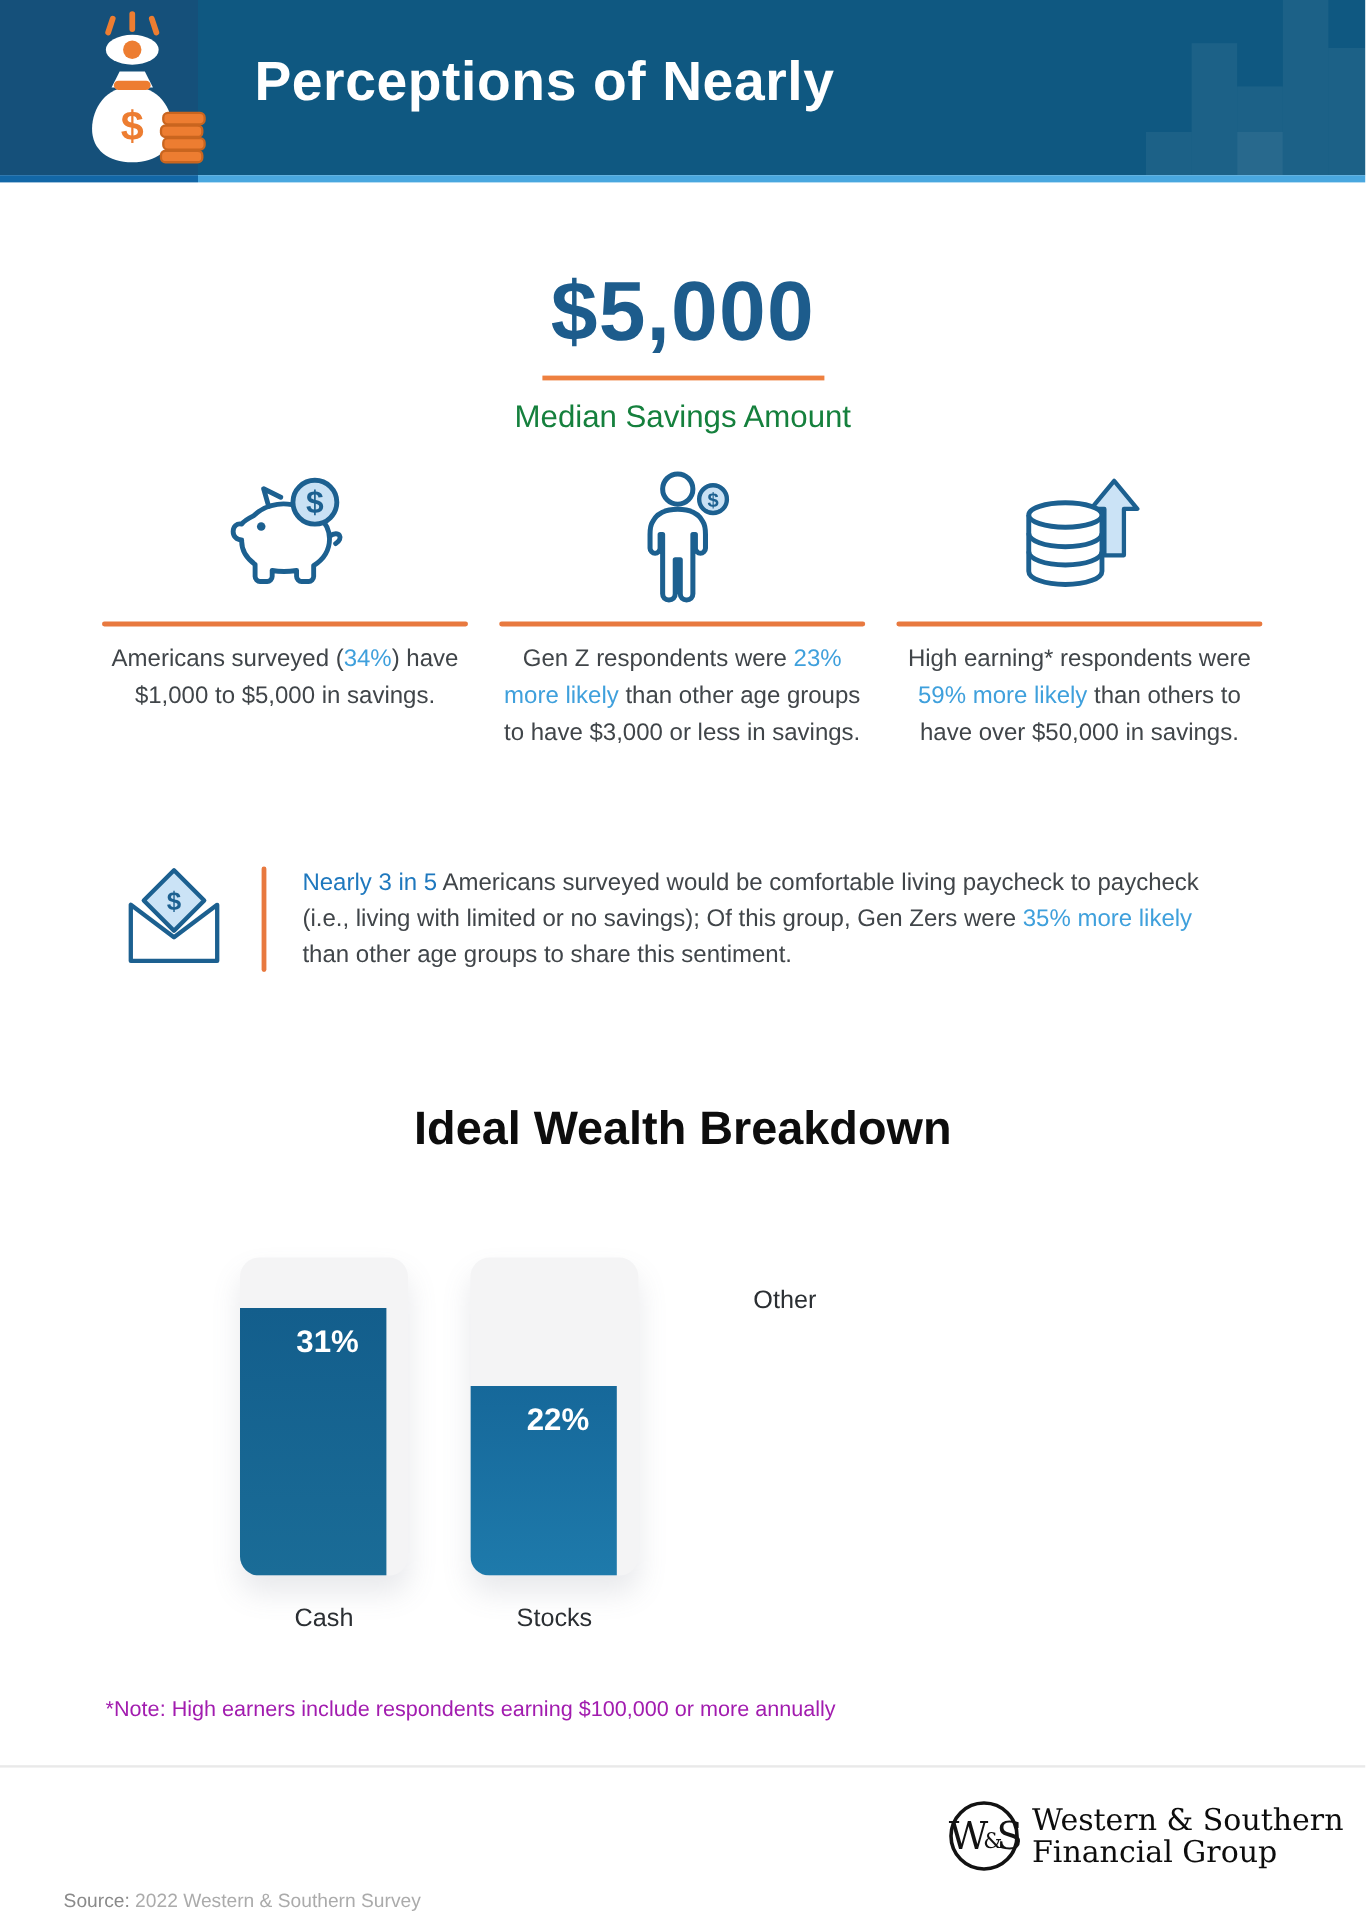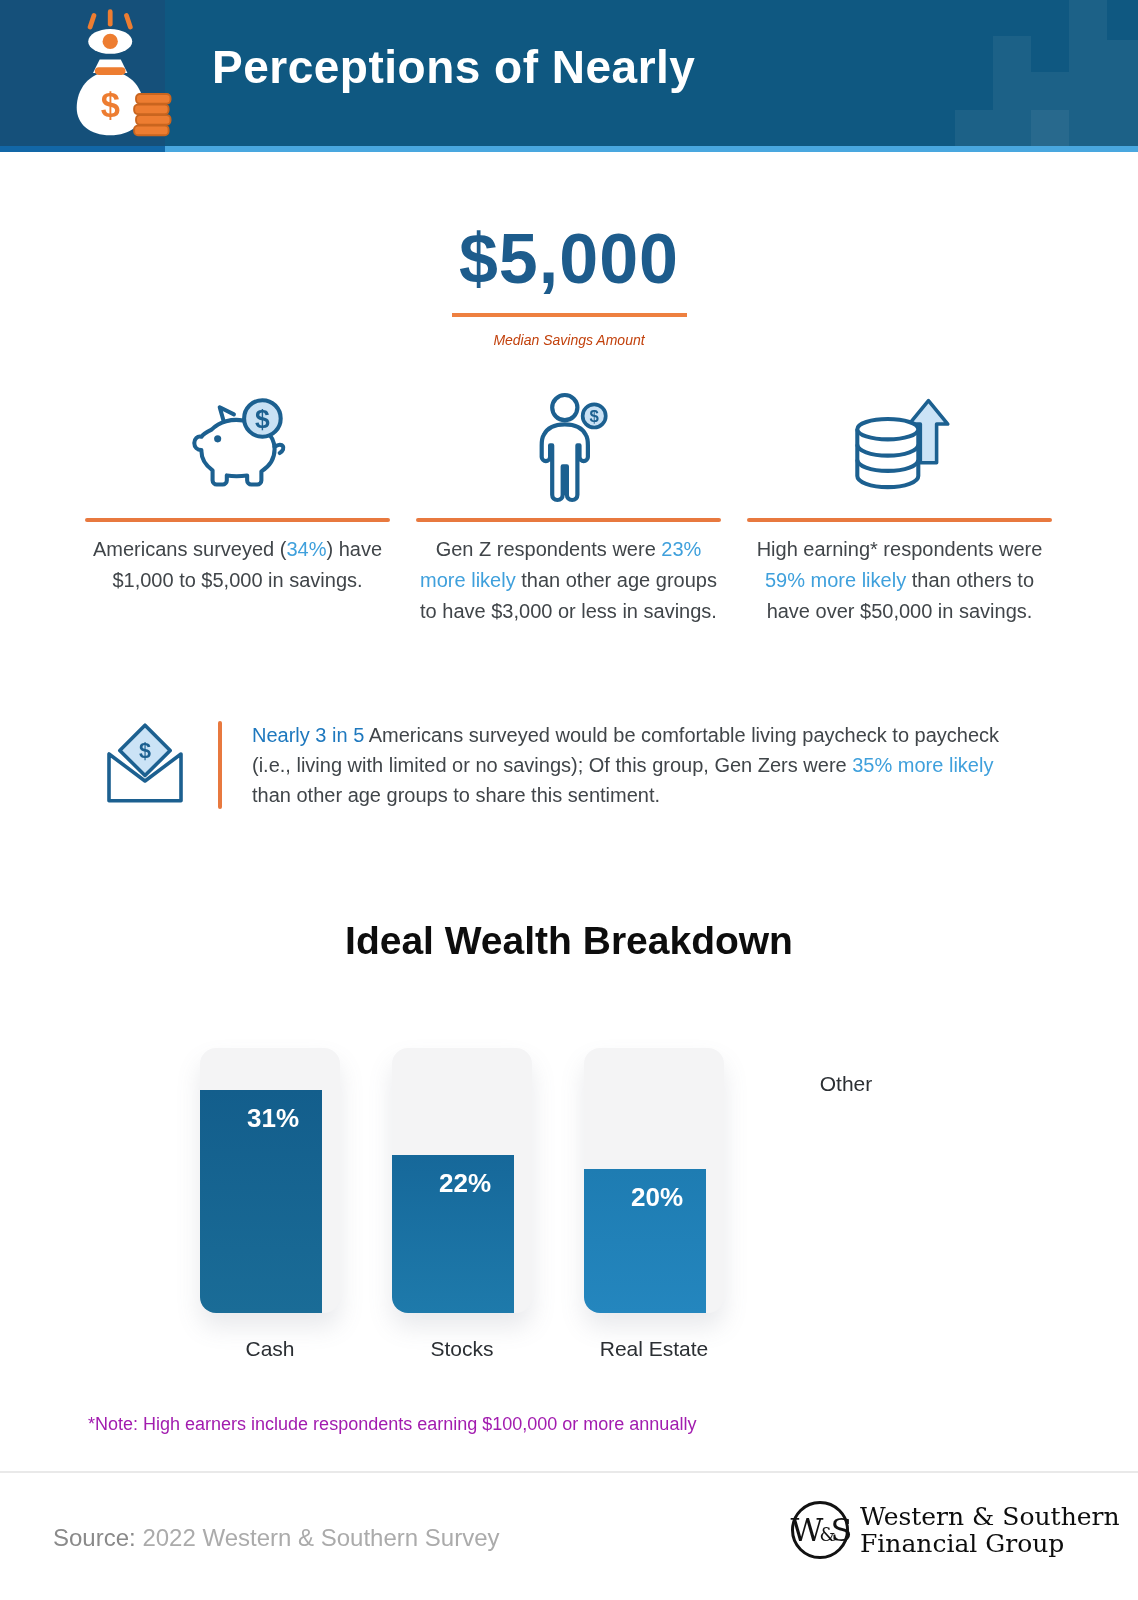--- a/index.html
+++ b/index.html
@@ -13,21 +13,21 @@
   .decor { position:absolute; top:0; right:0; width:238px; height:146px; overflow:hidden; }
   .decor .sq { position:absolute; background:rgba(255,255,255,0.055); }
   .strip-left  { position:absolute; top:146px; left:0; width:165px; height:6px; background:#1267A7; }
   .strip-right { position:absolute; top:146px; left:165px; width:973px; height:6px; background:#49A7DF; }
   .bag-icon { position:absolute; left:52px; top:6px; }
 
   
   .hero { position:absolute; top:194px; left:0; width:1138px; text-align:center;margin-top:25px; }
   .hero-value { font-size:70px; font-weight:bold; color:#1D5C8C; letter-spacing:1px; }
   .hero-rule { width:235px; height:4px; background:#EE8040; margin:14px auto 0; }
-  .hero-label { margin-top:15px; font-size:14px; color:#c2410c;font-style:italic; }
+  .hero-label { margin-top:15px; font-size:26px; color:#15803d; }
 
   
   .stats { position:absolute; top:382px; left:85px; width:968px; display:flex; gap:26px; }
   .stat { width:305px; text-align:center; }
   .stat-icon { height:124px; display:flex; align-items:flex-end; justify-content:center; }
   .stat-rule { height:4px; background:#E8793F; margin:12px 0 12px; border-radius:2px; }
   .stat-text { font-size:20px; line-height:31px; color:#404549; margin:0; }
   .hl { color:#3FA0DC; }
 
   
@@ -43,21 +43,21 @@
   .bar-group { width:140px; }
   .bar-track { position:relative; height:265px; border-radius:16px; background:#F4F4F5; overflow:hidden;
                box-shadow:0 14px 24px rgba(110,120,135,.16); }
   .bar-fill { position:absolute; left:0; right:18px; bottom:0;padding-left:24px; }
   .bar-value { display:block; text-align:center; padding-top:13px; font-size:26px; font-weight:bold; color:#ffffff; }
   .bar-cat { margin-top:24px; text-align:center; font-size:21px; color:#2B2F33; }
 
   
   .note { position:absolute; top:1414px; left:88px; font-size:18px; color:#a21caf;text-align:right; }
   .footer-divider { position:absolute; top:1471px; left:0; width:1138px; height:2px; background:#E9E9E9; }
-  .footer-source { position:absolute; top:1524px; left:53px; font-size:24px; }
+  .footer-source { position:absolute; top:1576px; left:53px; font-size:16px; }
   .source-label { color:#8A8A8A; }
   .source-text { color:#ABABAB; }
   .logo { position:absolute; top:1501px; left:791px; display:flex; align-items:center; }
   .logo-circle { flex:none; width:58px; height:58px; border:3.5px solid #121212; border-radius:50%;
                  display:flex; align-items:center; justify-content:center;
                  font-family:"DejaVu Serif", serif; color:#121212; letter-spacing:-3px; }
   .logo-circle .big { font-size:32px; }
   .logo-circle .amp { font-size:18px; margin:8px -2px 0 -1px; }
   .logo-text { margin-left:11px; font-family:"DejaVu Serif", serif; font-size:25px; line-height:27px; color:#0D0D0D; }
 </style>
@@ -181,28 +181,20 @@
       </div>
       <div class="bar-group">
         <div class="bar-track">
           <div class="bar-fill" style="height: 59.78%; background: linear-gradient(rgb(22, 104, 154), rgb(30, 122, 171));">
             <span class="bar-value">22%</span>
           </div>
         </div>
         <div class="bar-cat">Stocks</div>
       </div>
       <div class="bar-group">
-        <div class="bar-track">
-          <div class="bar-fill" style="height: 54.35%; background: linear-gradient(rgb(30, 124, 178), rgb(36, 134, 190));">
-            <span class="bar-value">20%</span>
-          </div>
-        </div>
-        <div class="bar-cat">Real Estate</div>
-      </div>
-      <div class="bar-group">
         <div class="bar-cat">Other</div>
       </div>
     </div>
 
   <div class="note">*Note: High earners include respondents earning $100,000 or more annually</div>
 
   <div class="footer-divider"></div>
   <div class="footer-source"><span class="source-label">Source:</span><span class="source-text"> 2022 Western &amp; Southern Survey</span></div>
   <div class="logo">
     <div class="logo-circle">

